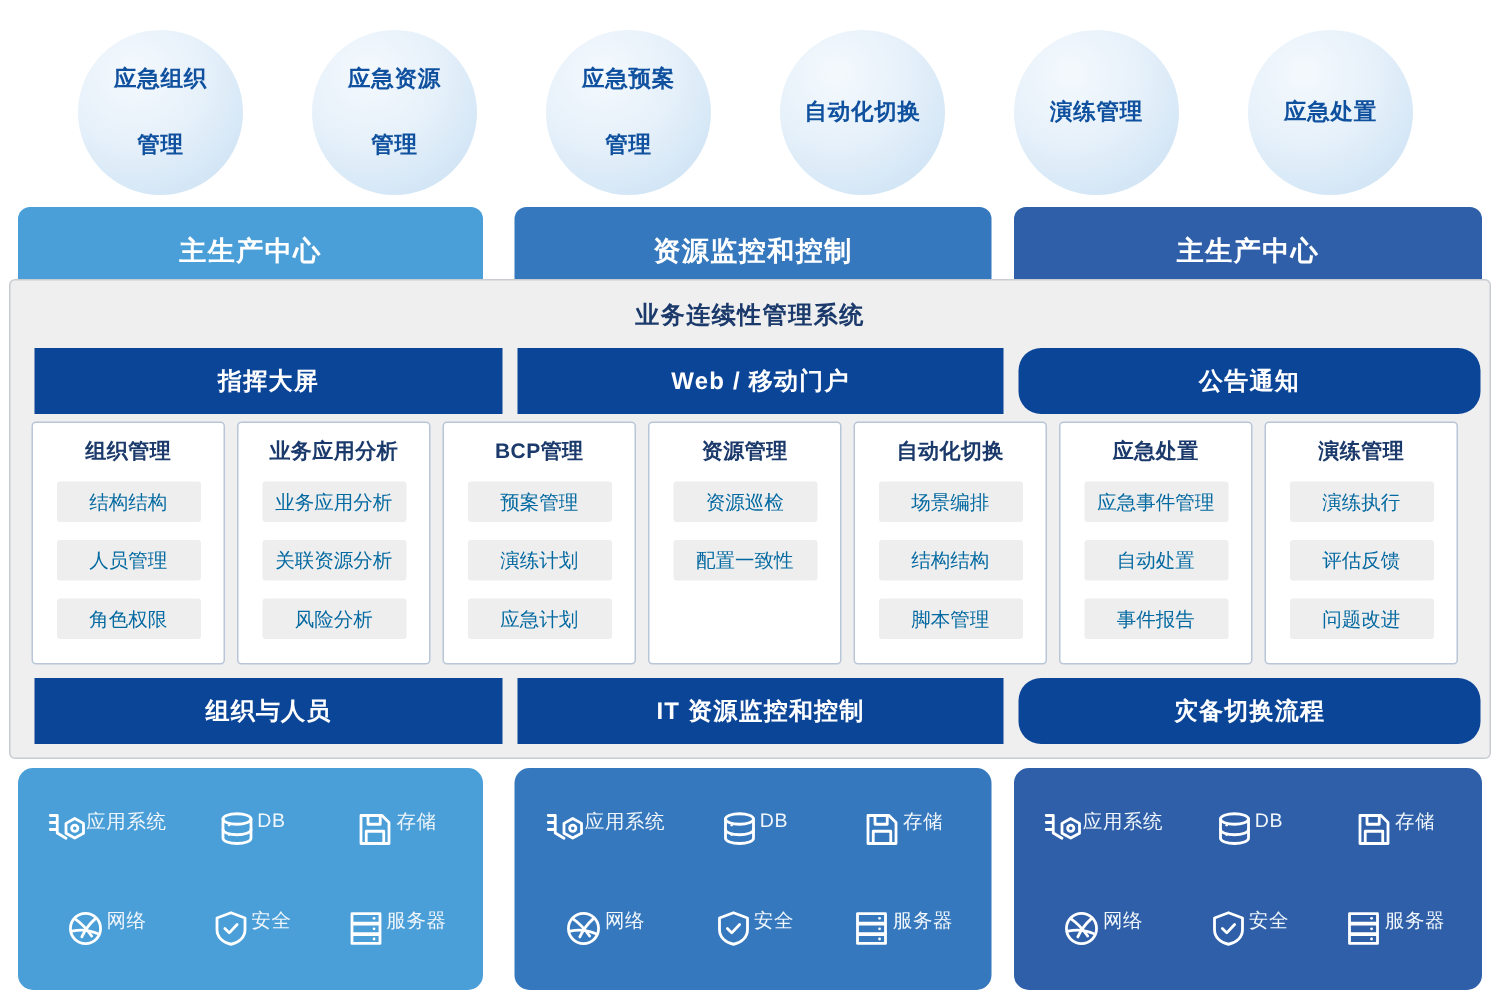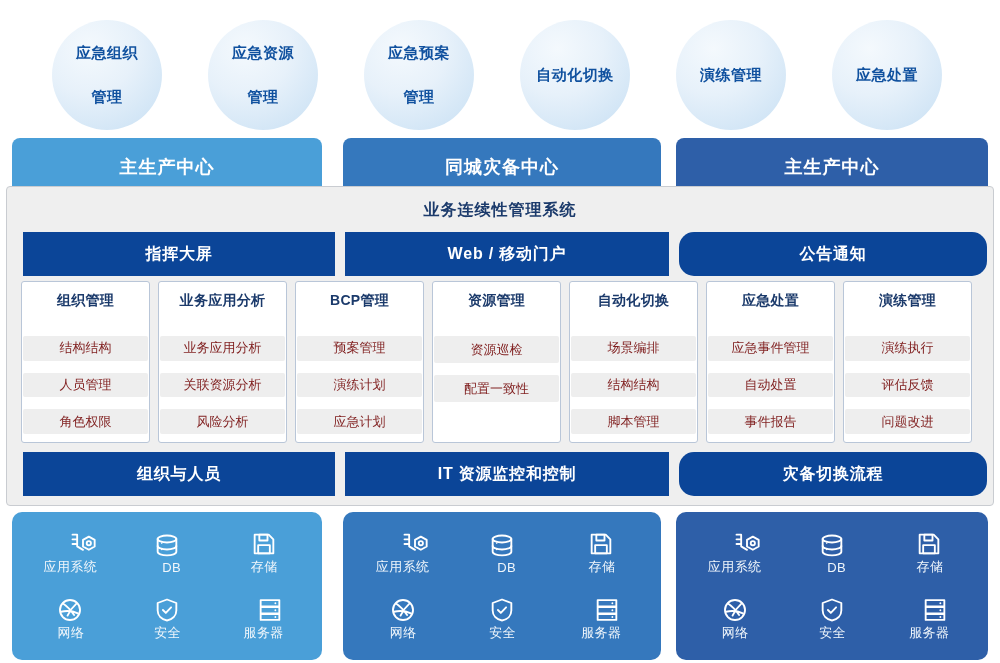--- a/index.html
+++ b/index.html
@@ -63,43 +63,43 @@
   
   .cards { position: absolute; left: 14px; top: 94px; width: 960px; height: 162px; display: flex; }
   .card {
     background: #fff; border: 1px solid #b9c6d8; border-radius: 3px;
     width: 129px; margin-right: 8px; padding: 10px 8px 8px;
     display: flex; flex-direction: column; align-items: center;
   }
   .card:last-child { margin-right: 0; }
   .card-title {
     font-size: 14px; font-weight: bold; color: #1b3a6b;
-    margin-bottom: 26px; white-space: nowrap; letter-spacing: .3px;
+    margin-bottom: 11px; white-space: nowrap; letter-spacing: .3px;
   }
   .card-item {
-    width: 125px; height: 27px; margin-bottom: 12px;
+    width: 96px; height: 27px; margin-bottom: 12px;
     background: #eeeeee; border-radius: 2px;
     display: flex; align-items: center; justify-content: center;
-    font-size: 13px; color: #7f1d1d; white-space: nowrap;
+    font-size: 13px; color: #0369a1; white-space: nowrap;
   }
   .card-item:last-child { margin-bottom: 0; }
 
   
   .infra {
     position: absolute; top: 512px; height: 148px;
     border-radius: 10px;
     display: grid; grid-template-columns: repeat(3, 1fr);
     grid-template-rows: repeat(2, 1fr);
     align-items: center; justify-items: center;
     padding: 8px 10px;
   }
   .if1 { left: 12px;  width: 310px; background: #4a9fd8; }
   .if2 { left: 343px; width: 318px; background: #3578bd; }
   .if3 { left: 676px; width: 312px; background: #2e5fa8; }
-  .infra-cell { display: flex; flex-direction: column; align-items: flex-end; gap: 0; }
+  .infra-cell { display: flex; flex-direction: row; align-items: flex-start; gap: 0; }
   .infra-cell svg { width: 28px; height: 28px; display: block; }
   .infra-label { color: #f0f6fb; font-size: 13px; letter-spacing: .4px; white-space: nowrap; }
 </style>
 </head>
 <body>
 
 <div id="stage">
 
   <div class="circle-row">
     <div class="circle" style="left:52px">
@@ -116,21 +116,21 @@
     </div>
     <div class="circle" style="left:676px">
       <span>演练管理</span>
     </div>
     <div class="circle" style="left:832px">
       <span>应急处置</span>
     </div>
   </div>
 
   <div class="center-head ch1">主生产中心</div>
-  <div class="center-head ch2">同城灾备中心</div>
+  <div class="center-head ch2">资源监控和控制</div>
   <div class="center-head ch3">主生产中心</div>
 
   <div class="frame">
     <div class="frame-title">业务连续性管理系统</div>
 
     <div class="navybar row-top nb-col1">指挥大屏</div>
     <div class="navybar row-top nb-col2">Web / 移动门户</div>
     <div class="navybar row-top nb-col3">公告通知</div>
 
     <div class="cards">

